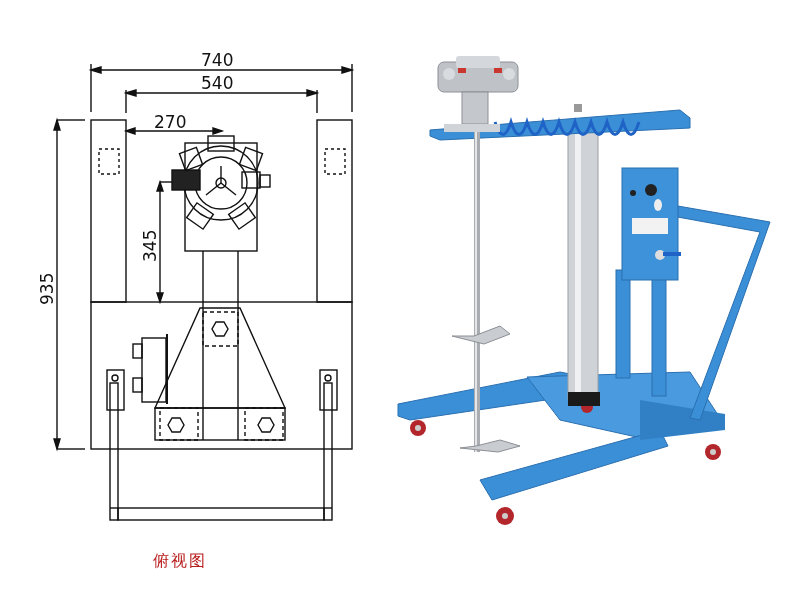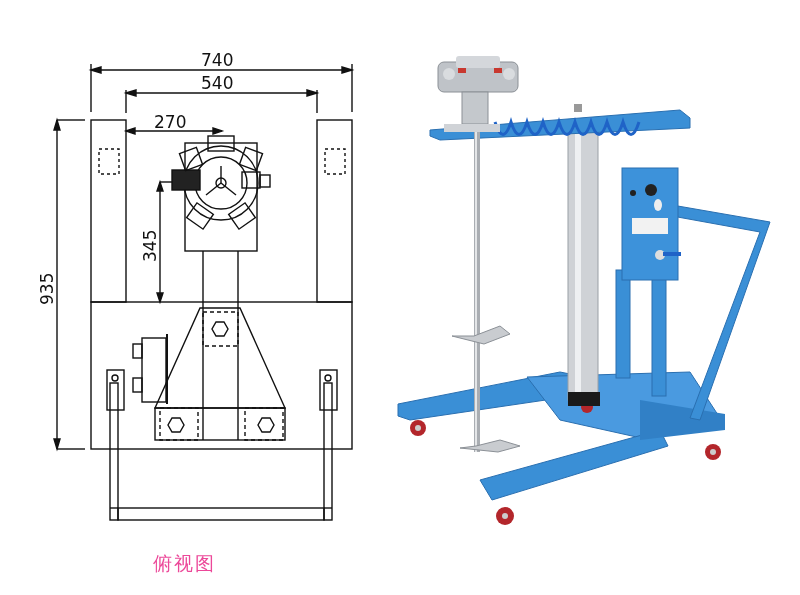--- a/index.html
+++ b/index.html
@@ -1,20 +1,20 @@
 <!DOCTYPE html>
 <html><head>
 <meta charset="utf-8">
 <style>
   html, body { margin: 0; padding: 0; background: #ffffff; }
   body { width: 800px; height: 595px; position: relative; overflow: hidden; font-family: "DejaVu Sans", sans-serif; }
   #drawing { position: absolute; left: 0; top: 0; width: 380px; height: 507px; text-align: center; }
   #photo { position: absolute; left: 380px; top: 0; width: 420px; height: 595px; }
   .dim-text { font-family: "DejaVu Sans", sans-serif; font-size: 17px; fill: #111; }
-  #caption { position: absolute; left: 153px; top: 551px; font-size: 19px; color: #ec4899; letter-spacing: 2px; font-family: Liberation Serif, serif; }
+  #caption { position: absolute; left: 153px; top: 551px; font-size: 16px; color: #b91c1c; letter-spacing: 2px; font-family: Liberation Serif, serif; }
 </style>
 </head>
 <body>
 
 <div id="drawing">
   <svg width="380" height="595" viewBox="0 0 380 595">
     <g stroke="#111" fill="none" stroke-width="1.4">
 
       <line x1="91" y1="70" x2="352" y2="70"></line>
       <line x1="91" y1="64" x2="91" y2="112"></line>

